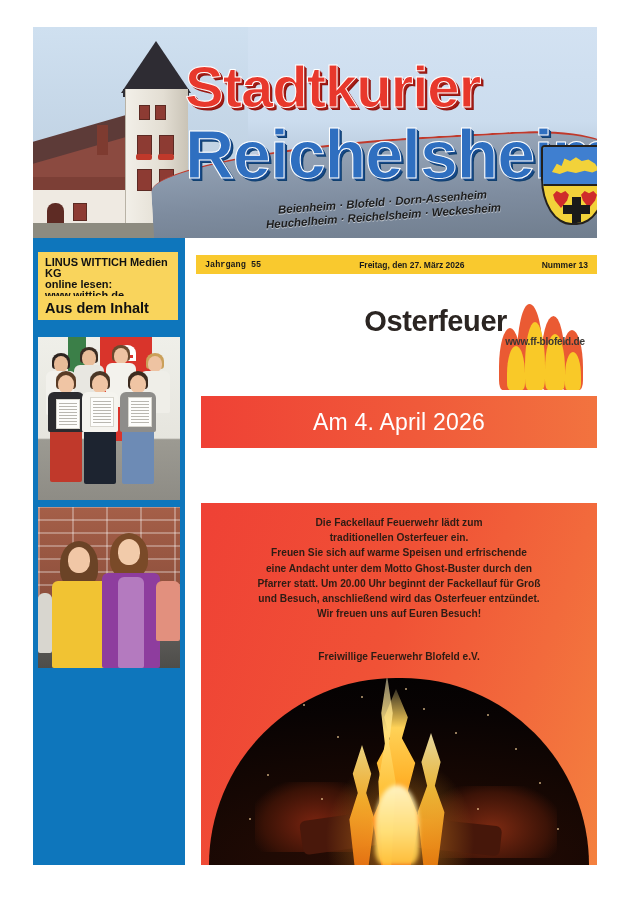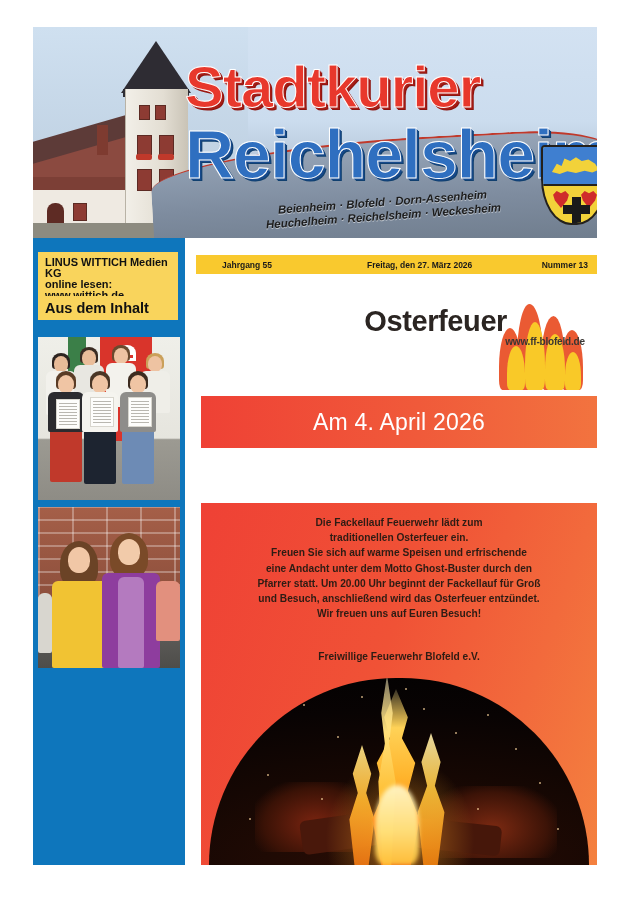--- a/index.html
+++ b/index.html
@@ -179,21 +179,21 @@
   }
   .p2-floor{position:absolute;left:0;top:92px;right:0;bottom:0;background:linear-gradient(180deg,#6b6a66,#4e4d4a);}
 
   
   .infobar{
     position:absolute;left:196px;top:255px;width:401px;height:19px;
     background:#f9c92e;
     display:flex;align-items:center;
     font-size:8.5px;font-weight:bold;color:#1a1a1a;
   }
-  .ib-left{padding-left:26px;width:32%;}
+  .ib-left{padding-left:9px;width:32%;font-family:Liberation Mono, monospace;}
   .ib-mid{width:44%;text-align:center;}
   .ib-right{width:24%;text-align:right;padding-right:9px;}
 
   
   .mainad{
     position:absolute;left:201px;top:288px;width:396px;height:577px;
     background:#ffffff;
     overflow:hidden;
   }
   .ad-head{position:absolute;left:0;top:0;width:396px;height:108px;background:#fff;}

